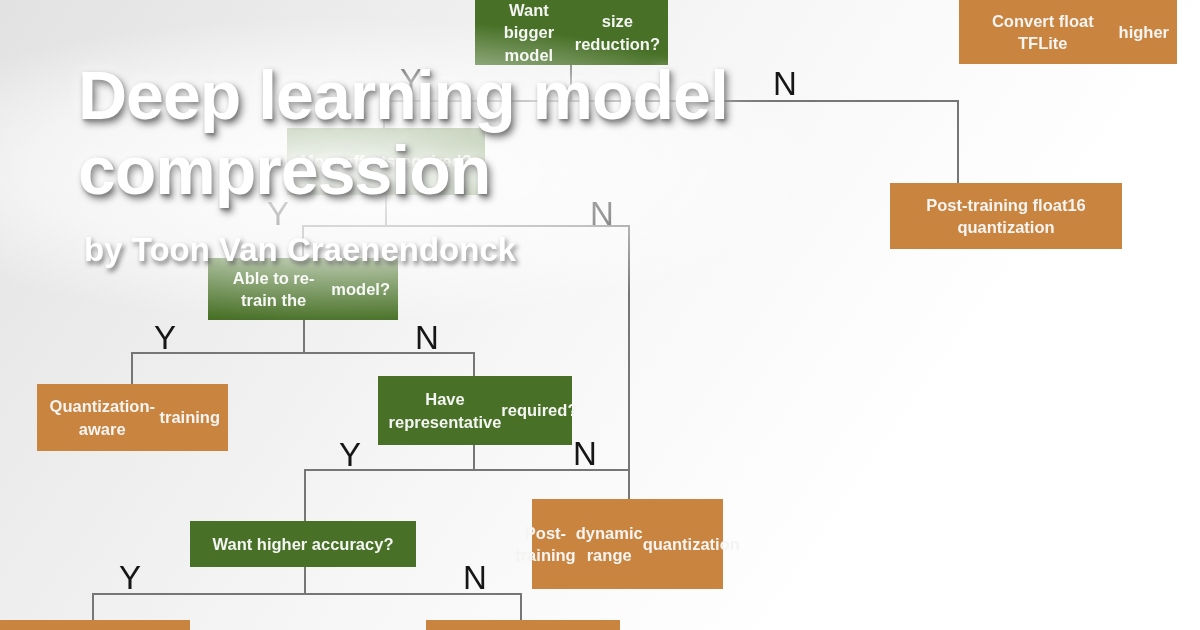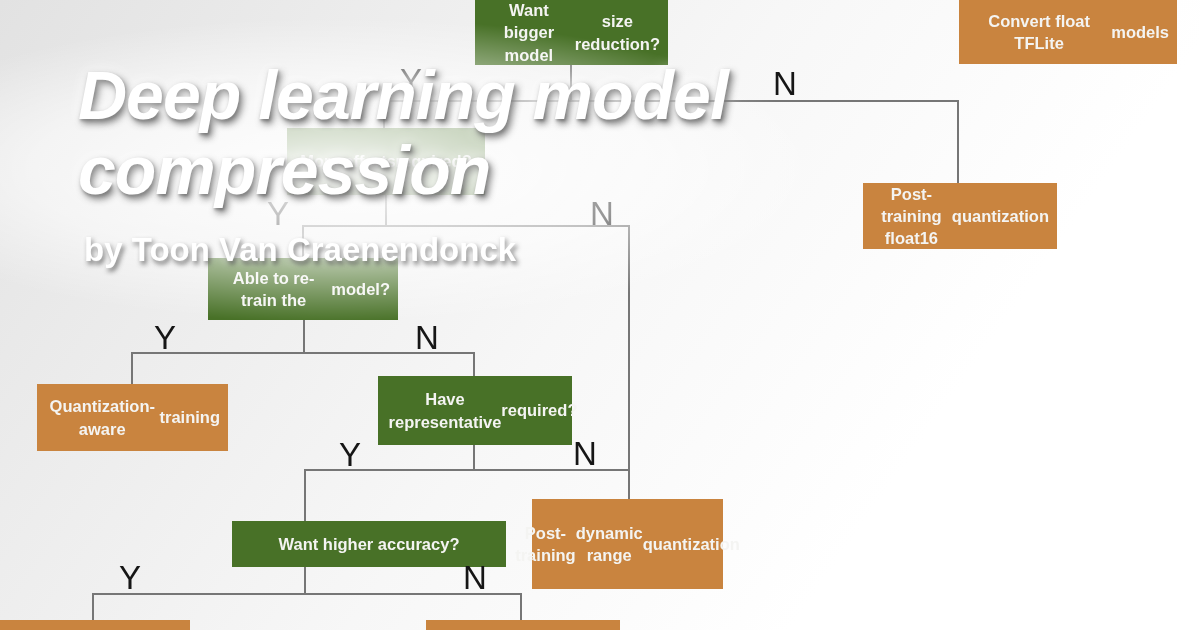--- a/index.html
+++ b/index.html
@@ -37,21 +37,20 @@
     position:absolute;width:30px;text-align:center;
     font-size:33px;font-weight:400;color:#161616;line-height:1;
   }
   
   .title-layer{position:absolute;left:0;top:0;width:1200px;height:630px;pointer-events:none;}
   .main-title{
     position:absolute;left:78px;top:58px;width:760px;
     font-size:68px;font-weight:bold;letter-spacing:-1px;line-height:1.1;
     color:#ffffff;
     text-shadow:0 0 16px rgba(255,255,255,.9), 3px 4px 7px rgba(35,35,35,.78), 1px 2px 3px rgba(70,70,70,.55);
-    font-style:italic;
   }
   .byline{
     position:absolute;left:84px;top:231px;
     font-size:33px;font-weight:bold;color:#ffffff;letter-spacing:0px;
     text-shadow:0 0 10px rgba(255,255,255,.85), 2px 3px 5px rgba(35,35,35,.8);
   }
 </style>
 </head>
 <body>
 
@@ -81,29 +80,29 @@
   <div class="line v" style="left:92px;top:593px;height:29px;"></div>
   <div class="line v" style="left:520px;top:593px;height:29px;"></div>
 
   <div class="node decision" style="left:475px;top:0;width:193px;height:65px;">
       <span>Want bigger model</span>
       <span>size reduction?</span>
     </div>
 
   <div class="node action" style="left:959px;top:0;width:218px;height:64px;">
       <span>Convert float TFLite</span>
-      <span>models</span>
+      <span>higher</span>
     </div>
 
   <div class="node decision" style="left:287px;top:128px;width:198px;height:67px;">
       <span>More efforts</span>
       <span>required?</span>
     </div>
 
-  <div class="node action" style="left:863px;top:183px;width:194px;height:66px;">
+  <div class="node action" style="left:890px;top:183px;width:232px;height:66px;flex-direction:column;">
       <span>Post-training float16</span>
       <span>quantization</span>
     </div>
 
   <div class="node decision" style="left:208px;top:258px;width:190px;height:62px;">
       <span>Able to re-train the</span>
       <span>model?</span>
     </div>
 
   <div class="node action" style="left:37px;top:384px;width:191px;height:67px;justify-content:space-between;">
@@ -115,21 +114,21 @@
       <span>Have representative</span>
       <span>required?</span>
     </div>
 
   <div class="node action" style="left:532px;top:499px;width:191px;height:90px;">
       <span>Post-training</span>
       <span>dynamic range</span>
       <span>quantization</span>
     </div>
 
-  <div class="node decision" style="left:190px;top:521px;width:274px;height:46px;margin-left:42px;">
+  <div class="node decision" style="left:190px;top:521px;width:226px;height:46px;">
       <span>Want higher accuracy?</span>
     </div>
 
   <div class="node action" style="left:0;top:620px;width:190px;height:10px;"></div>
   <div class="node action" style="left:426px;top:620px;width:194px;height:10px;"></div>
 
   <div class="edge-label" style="left:396px;top:64px;">Y</div>
   <div class="edge-label" style="left:770px;top:67px;">N</div>
 
   <div class="edge-label" style="left:263px;top:197px;">Y</div>

